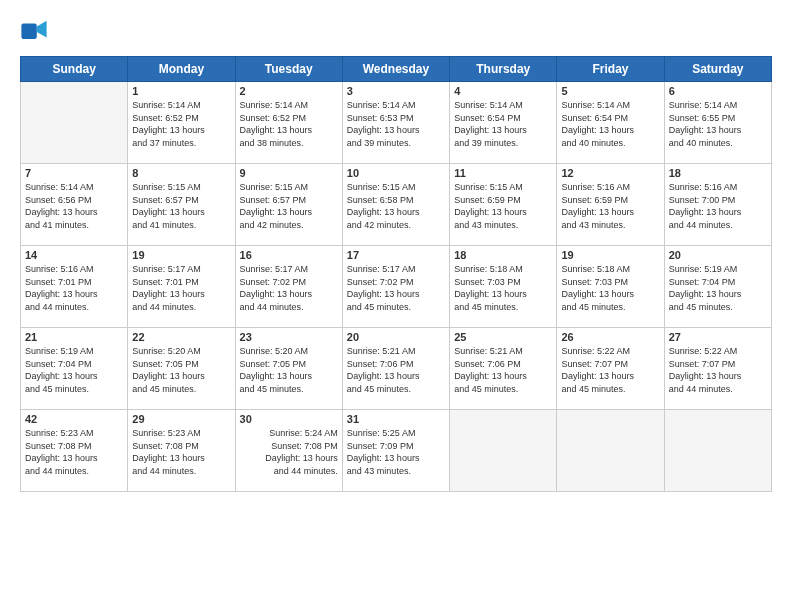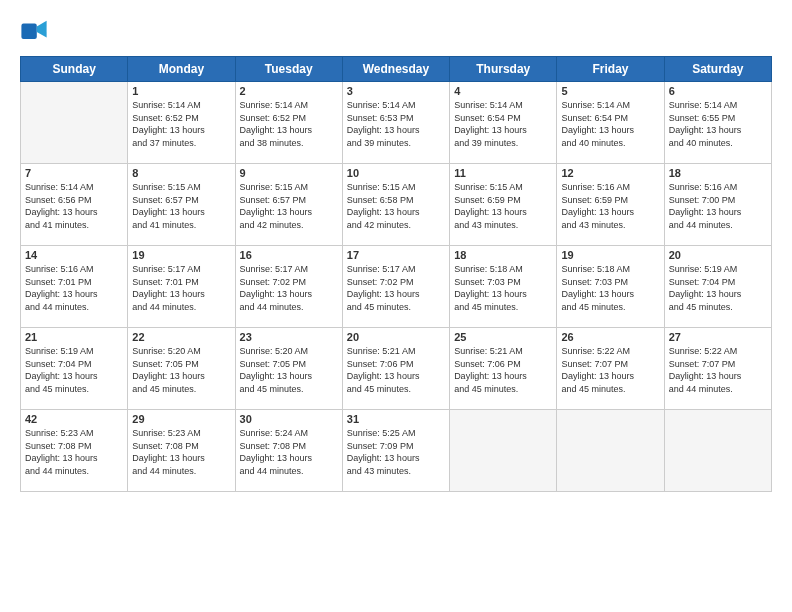--- a/index.html
+++ b/index.html
@@ -343,21 +343,21 @@
           </td>
           <td>
             <span class="day-num">29</span>
             <div class="cell-info" style="white-space: pre-line;">Sunrise: 5:23 AM
 Sunset: 7:08 PM
 Daylight: 13 hours
 and 44 minutes.</div>
           </td>
           <td>
             <span class="day-num">30</span>
-            <div class="cell-info" style="white-space: pre-line;">Sunrise: 5:24 AM
+            <div class="cell-info" style="white-space: pre-line; text-align: right;">Sunrise: 5:24 AM
 Sunset: 7:08 PM
 Daylight: 13 hours
 and 44 minutes.</div>
           </td>
           <td>
             <span class="day-num">31</span>
             <div class="cell-info" style="white-space: pre-line;">Sunrise: 5:25 AM
 Sunset: 7:09 PM
 Daylight: 13 hours
 and 43 minutes.</div>

